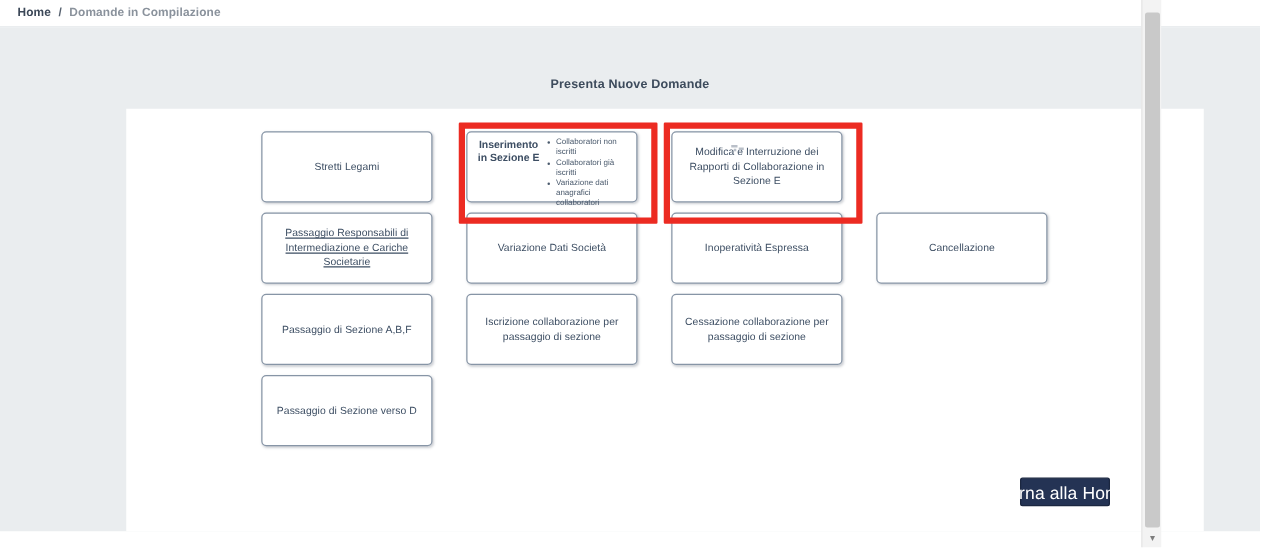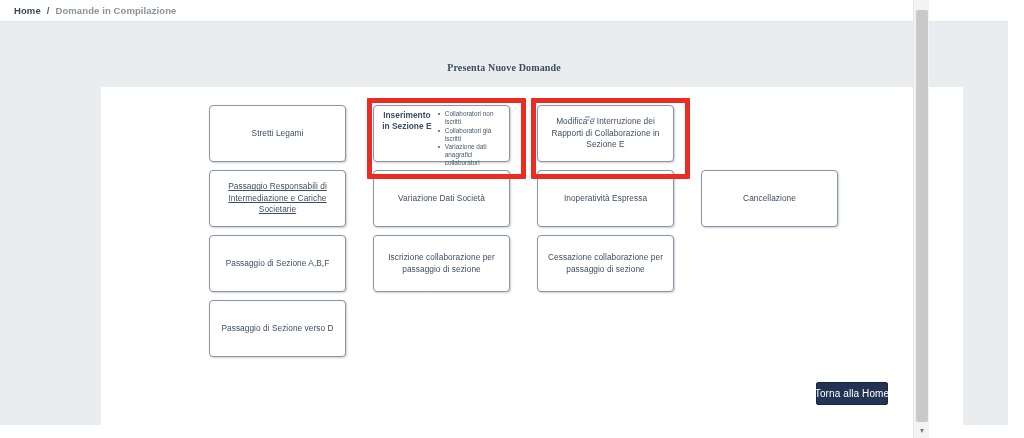--- a/index.html
+++ b/index.html
@@ -61,21 +61,20 @@
 
   .page-title {
     position: absolute;
     left: 0; top: 62px;
     width: 1008px;
     text-align: center;
     font-size: 10px;
     font-weight: bold;
     color: #3d4b5c;
     letter-spacing: .15px;
-    font-family: Liberation Serif, serif;
   }
 
   
   .panel {
     position: absolute;
     left: 101px; top: 87px;
     width: 862px; height: 338px;
     background: #ffffff;
   }
 
@@ -197,21 +196,21 @@
     border: 1px solid #1b2740;
     border-radius: 2px;
     display: flex;
     align-items: center;
     justify-content: center;
     cursor: pointer;
     z-index: 6;
   }
   .home-btn span {
     color: #ffffff;
-    font-size: 10px;
+    font-size: 14px;
     line-height: 10px;
     letter-spacing: .1px;
     white-space: nowrap;
   }
 
   
   .scrollbar {
     position: absolute;
     right: 0; top: 0;
     width: 16px; height: 438px;

